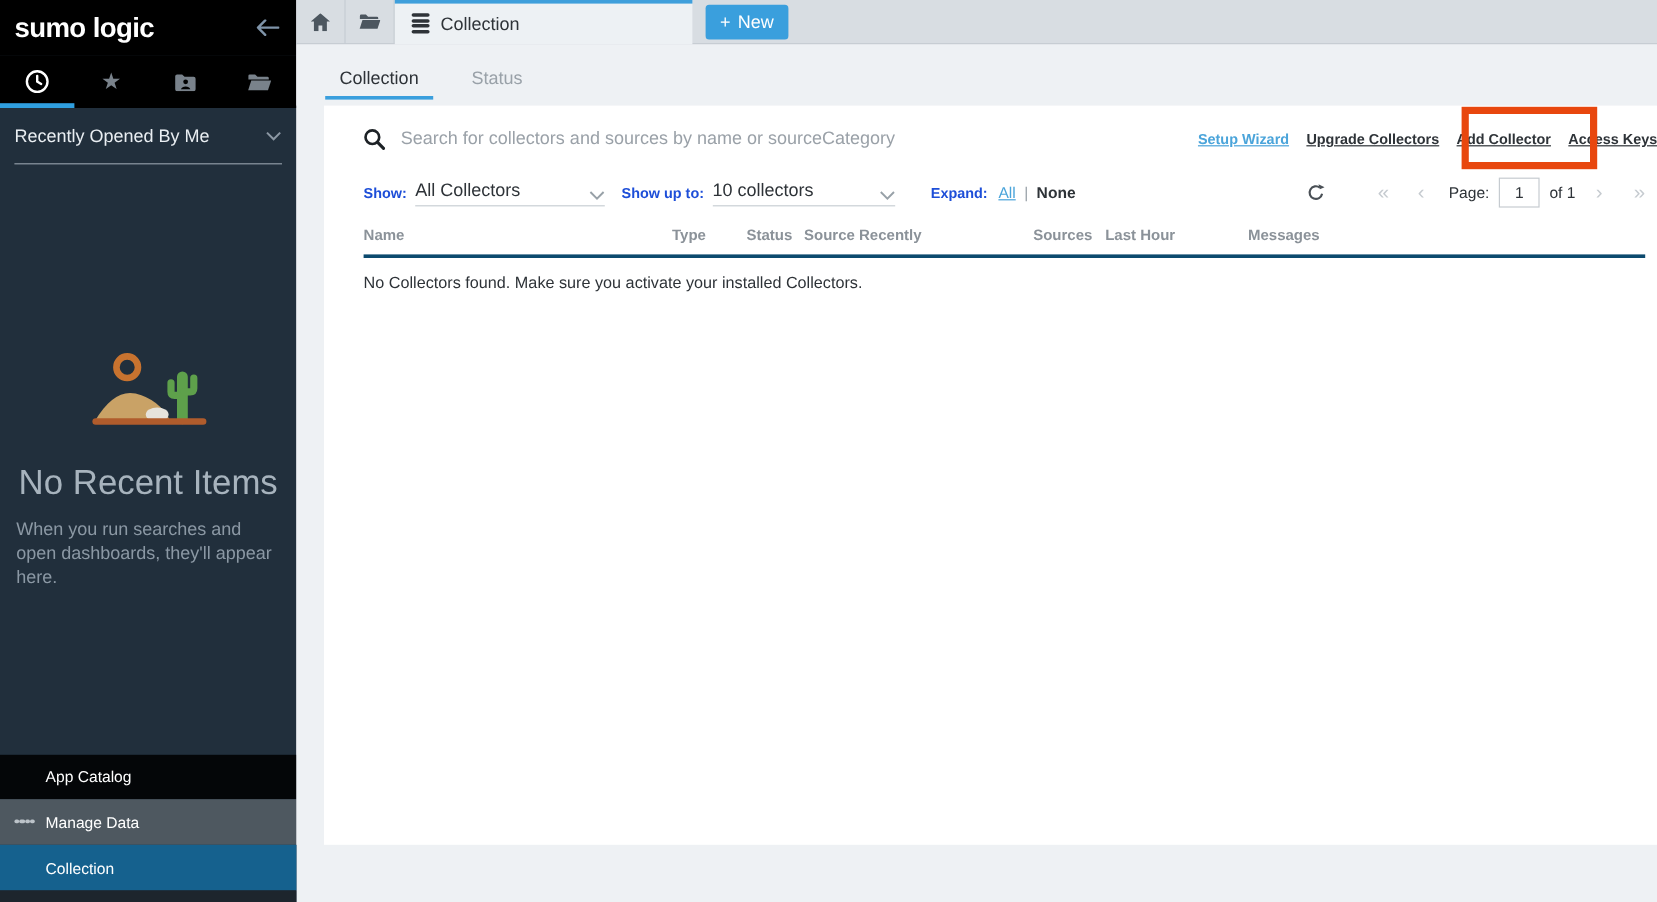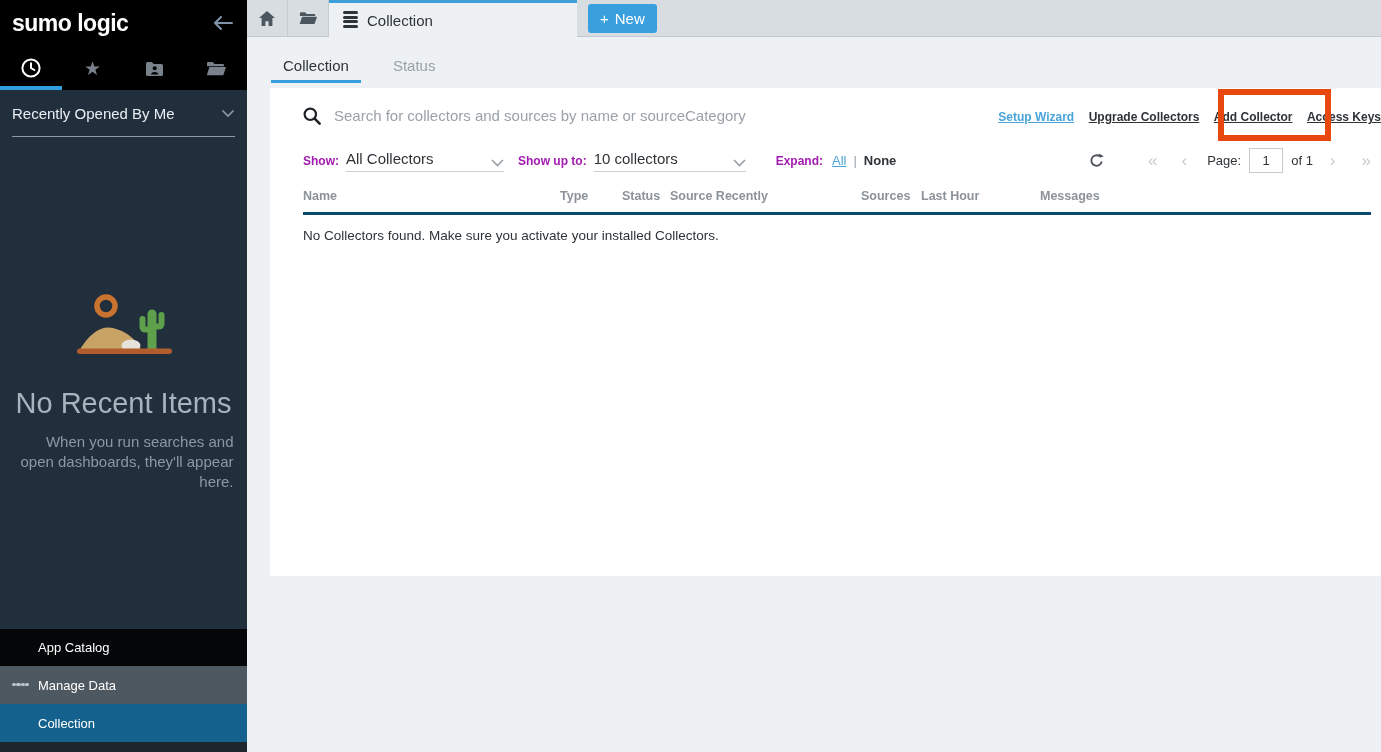--- a/index.html
+++ b/index.html
@@ -1,33 +1,33 @@
 <!DOCTYPE html>
 <html><head>
 <meta charset="utf-8">
 <style>
   * { margin:0; padding:0; box-sizing:border-box; }
   html,body { width:1381px; height:752px; overflow:hidden; }
   body { font-family:"Liberation Sans", sans-serif; background:#eef1f4; }
-  #app { position:relative; width:1381px; height:576px; }
+  #app { position:relative; width:1381px; height:704px; }
 
   
   .sidebar { position:absolute; left:0; top:0; width:247px; height:752px; background:#212f3c; display:flex; flex-direction:column; }
   .logo-bar { height:46px; background:#000; display:flex; align-items:center; justify-content:space-between; padding:0 14px 0 12px; flex:none; }
   .logo { color:#fff; font-size:23px; font-weight:700; letter-spacing:-0.5px; }
   .back-arrow { cursor:pointer; display:flex; align-items:center; }
   .icon-nav { height:44px; background:#000; display:flex; position:relative; flex:none; }
   .icon-cell { width:25%; display:flex; align-items:center; justify-content:center; cursor:pointer; }
   .nav-glyph { color:#79828b; font-size:19px; line-height:1; }
   .active-indicator { position:absolute; left:0; bottom:0; width:25%; height:4px; background:#2f9fe0; }
 
   .recent-panel { flex:1; display:flex; flex-direction:column; overflow:hidden; }
   .recent-header { margin:0 12px; height:47px; display:flex; align-items:center; justify-content:space-between; border-bottom:1px solid #8e99a5; cursor:pointer; flex:none; }
   .recent-header-label { color:#e9eef2; font-size:15px; }
-  .empty-state { margin-top:152px; display:flex; flex-direction:column; align-items:center; text-align:right; }
+  .empty-state { margin-top:152px; display:flex; flex-direction:column; align-items:center; text-align:left; }
   .empty-title { color:#a7b3bd; font-size:29px; font-weight:400; margin-top:26px; }
   .empty-desc { color:#8b98a4; font-size:15px; line-height:1.32; margin-top:12px; max-width:220px; }
 
   .bottom-menu { position:absolute; bottom:0; left:0; width:247px; }
   .menu-row { height:38px; display:flex; align-items:center; padding-left:12px; cursor:pointer; }
   .menu-row .menu-icon { width:17px; display:flex; justify-content:center; }
   .menu-row .menu-label { color:#fff; font-size:13px; margin-left:9px; }
   .row-app-catalog { background:#040608; height:37px; }
   .row-manage-data { background:#4e5860; }
   .row-collection { background:#15618e; padding-left:38px; }
@@ -53,21 +53,21 @@
 
   .card { position:absolute; left:23px; top:88px; right:0; bottom:0; background:#fff; padding-left:33px; }
   .search-row { height:47px; display:flex; align-items:center; padding-top:8px; }
   .search-input { border:none; outline:none; width:480px; margin-left:13px; font-size:15px; font-family:inherit; color:#333; background:transparent; }
   .search-input::placeholder { color:#9aa1a8; }
   .links { position:absolute; top:19px; right:0; white-space:nowrap; }
   .links a { font-size:12px; font-weight:600; color:#2e3338; text-decoration:underline; margin-left:10px; cursor:pointer; }
   .links a.blue { color:#4aa4da; }
 
   .controls-row { display:flex; align-items:center; height:33px; margin-top:9px; padding-right:10px; }
-  .ctl-label { font-size:12px; font-weight:700; color:#a21caf; flex:none; }
+  .ctl-label { font-size:12px; font-weight:700; color:#1d4ed8; flex:none; }
   .select { display:flex; align-items:flex-end; justify-content:space-between; border-bottom:1px solid #c9cfd4; margin-left:7px; padding-bottom:4px; cursor:pointer; flex:none; }
   .select-value { font-size:15px; color:#2e3338; }
   .sel-show { width:158px; }
   .sel-count { width:152px; margin-right:0; }
   .gap26 { margin-left:14px; } .gap30 { margin-left:30px; }
   .expand-all { font-size:13px; color:#4aa4da; text-decoration:underline; margin-left:9px; cursor:pointer; }
   .expand-sep { font-size:13px; color:#9aa2a9; margin:0 7px; }
   .expand-none { font-size:13px; color:#2e3338; font-weight:600; cursor:pointer; }
 
   .right-controls { margin-left:auto; display:flex; align-items:center; }

